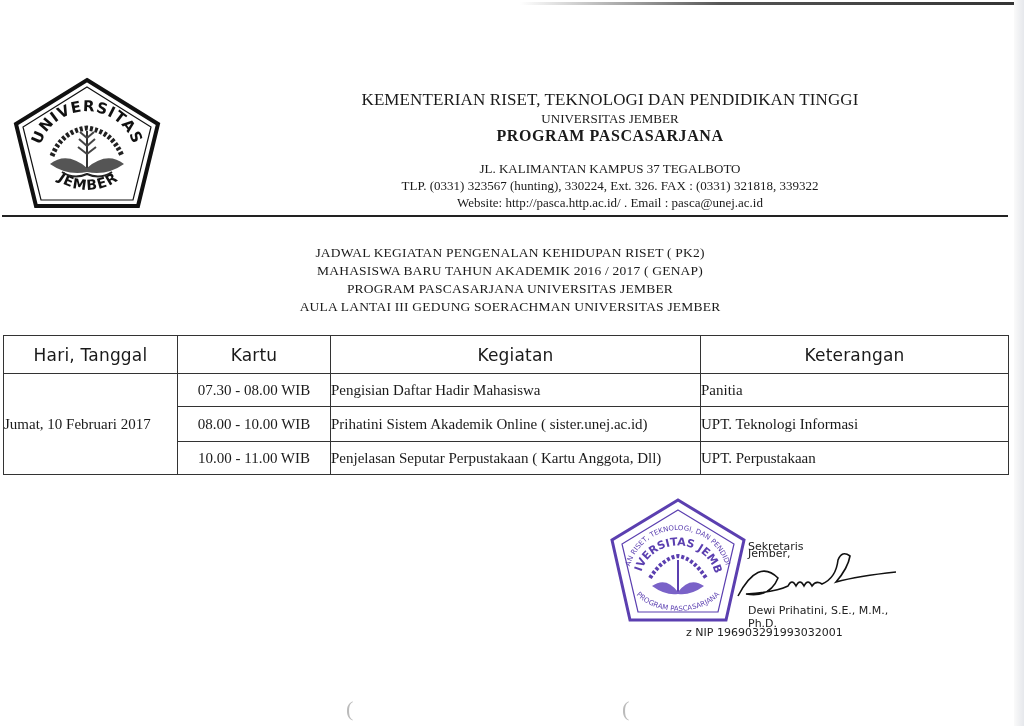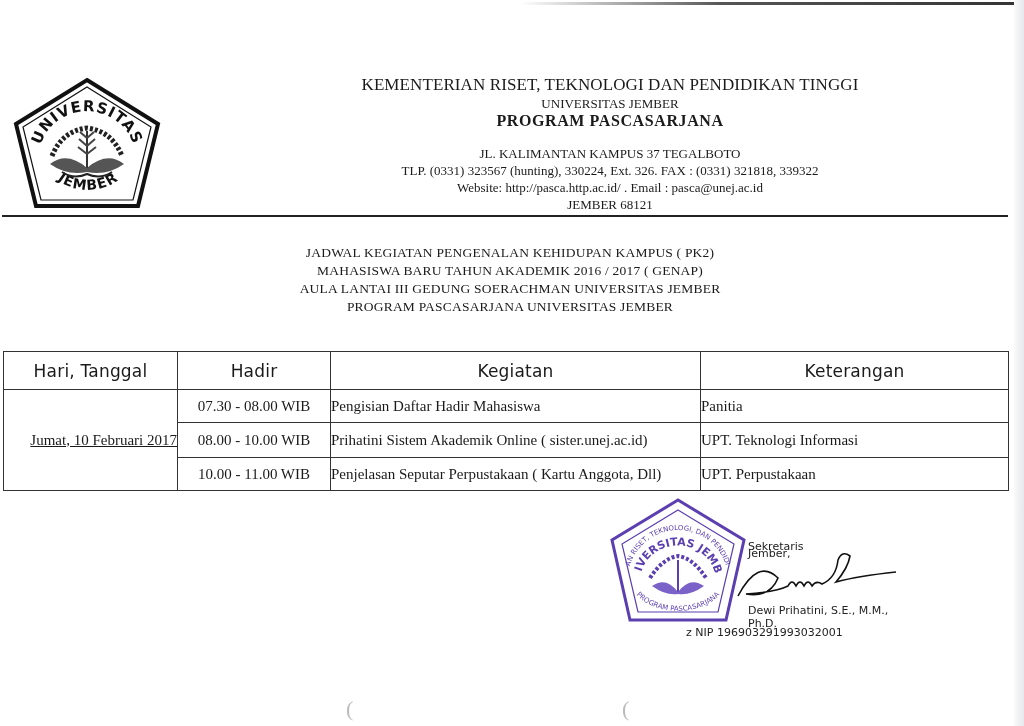--- a/index.html
+++ b/index.html
@@ -13,48 +13,48 @@
       background: linear-gradient(90deg, rgba(80,80,80,0) 0%, #555 40%, #333 100%);
     }
     .right-edge {
       position: absolute; right: 0; top: 0; width: 10px; height: 726px;
       background: linear-gradient(90deg, #fafafa, #e6e8ec);
     }
     .logo {
       position: absolute; left: 12px; top: 76px; width: 150px; height: 135px;
     }
     .header {
-      position: absolute; left: 340px; top: 74px; width: 540px; text-align: center;
+      position: absolute; left: 340px; top: 89px; width: 540px; text-align: center;
     }
     .h-ministry { font-size: 17px; letter-spacing: 0.1px; line-height: 22px; }
     .h-univ { font-size: 13px; line-height: 15px; }
     .h-program { font-size: 16px; font-weight: bold; letter-spacing: 0.6px; line-height: 20px; }
     .h-addr { font-size: 13px; line-height: 17px; }
     .h-gap { height: 14px; }
     .rule {
       position: absolute; left: 2px; top: 215px; width: 1006px; height: 2px;
       background: #222;
     }
     .title-block {
       position: absolute; left: 250px; top: 244px; width: 520px; text-align: center;
       font-size: 13.5px; line-height: 18px; letter-spacing: 0.2px;
     }
     table.schedule {
       position: absolute; left: 3px; top: 335px; width: 1005px;
-      border-collapse: collapse; table-layout: fixed; margin-top: 16px;
+      border-collapse: collapse; table-layout: fixed;
     }
     table.schedule th, table.schedule td {
       border: 1.3px solid #333; padding: 0; font-weight: normal;
     }
     table.schedule th {
       font-family: "DejaVu Sans", sans-serif; font-size: 17px; height: 37px; text-align: center;
       letter-spacing: 0.2px;
     }
     table.schedule td { font-size: 15px; }
-    td.date { text-align: right; text-decoration: underline; }
+    td.date { text-align: left; }
     td.time { text-align: center; height: 32px; }
     td.act, td.note { text-align: left; padding-left: 2px; }
     .signature {
       position: absolute; left: 600px; top: 492px; width: 300px; height: 150px;
     }
     .stamp { position: absolute; left: 8px; top: 4px; width: 140px; height: 130px; }
     .sig-text {
       position: absolute; font-family: "DejaVu Sans", sans-serif; font-size: 11px; color: #222;
     }
     .mark {
@@ -91,43 +91,42 @@
 </div>
 
 <div class="header">
   <div class="h-ministry">KEMENTERIAN RISET, TEKNOLOGI DAN PENDIDIKAN TINGGI</div>
   <div class="h-univ">UNIVERSITAS JEMBER</div>
   <div class="h-program">PROGRAM  PASCASARJANA</div>
   <div class="h-gap"></div>
   <div class="h-addr">JL. KALIMANTAN KAMPUS  37 TEGALBOTO</div>
   <div class="h-addr">TLP. (0331) 323567 (hunting), 330224, Ext. 326. FAX : (0331) 321818, 339322</div>
   <div class="h-addr">Website: http://pasca.http.ac.id/ . Email : pasca@unej.ac.id</div>
-  <div class="h-addr">JEMBER  68121</div>
 </div>
 
 <div class="rule"></div>
 
 <div class="title-block">
-  <div>JADWAL KEGIATAN PENGENALAN KEHIDUPAN KAMPUS ( PK2)</div>
+  <div>JADWAL KEGIATAN PENGENALAN KEHIDUPAN RISET ( PK2)</div>
   <div>MAHASISWA BARU TAHUN AKADEMIK 2016 / 2017 ( GENAP)</div>
+  <div>PROGRAM PASCASARJANA UNIVERSITAS JEMBER</div>
   <div>AULA LANTAI III GEDUNG SOERACHMAN UNIVERSITAS JEMBER</div>
-  <div>PROGRAM PASCASARJANA UNIVERSITAS JEMBER</div>
 </div>
 
 <table class="schedule">
   <colgroup>
     <col style="width:174px">
     <col style="width:153px">
     <col style="width:370px">
     <col style="width:308px">
   </colgroup>
   <thead>
     <tr>
       <th>Hari, Tanggal</th>
-      <th>Hadir</th>
+      <th>Kartu</th>
       <th>Kegiatan</th>
       <th>Keterangan</th>
     </tr>
   </thead>
   <tbody>
     <tr>
       <td class="date" rowspan="3">Jumat, 10 Februari 2017</td>
       <td class="time">07.30 - 08.00 WIB</td>
       <td class="act">Pengisian Daftar Hadir Mahasiswa</td>
       <td class="note">Panitia</td>

